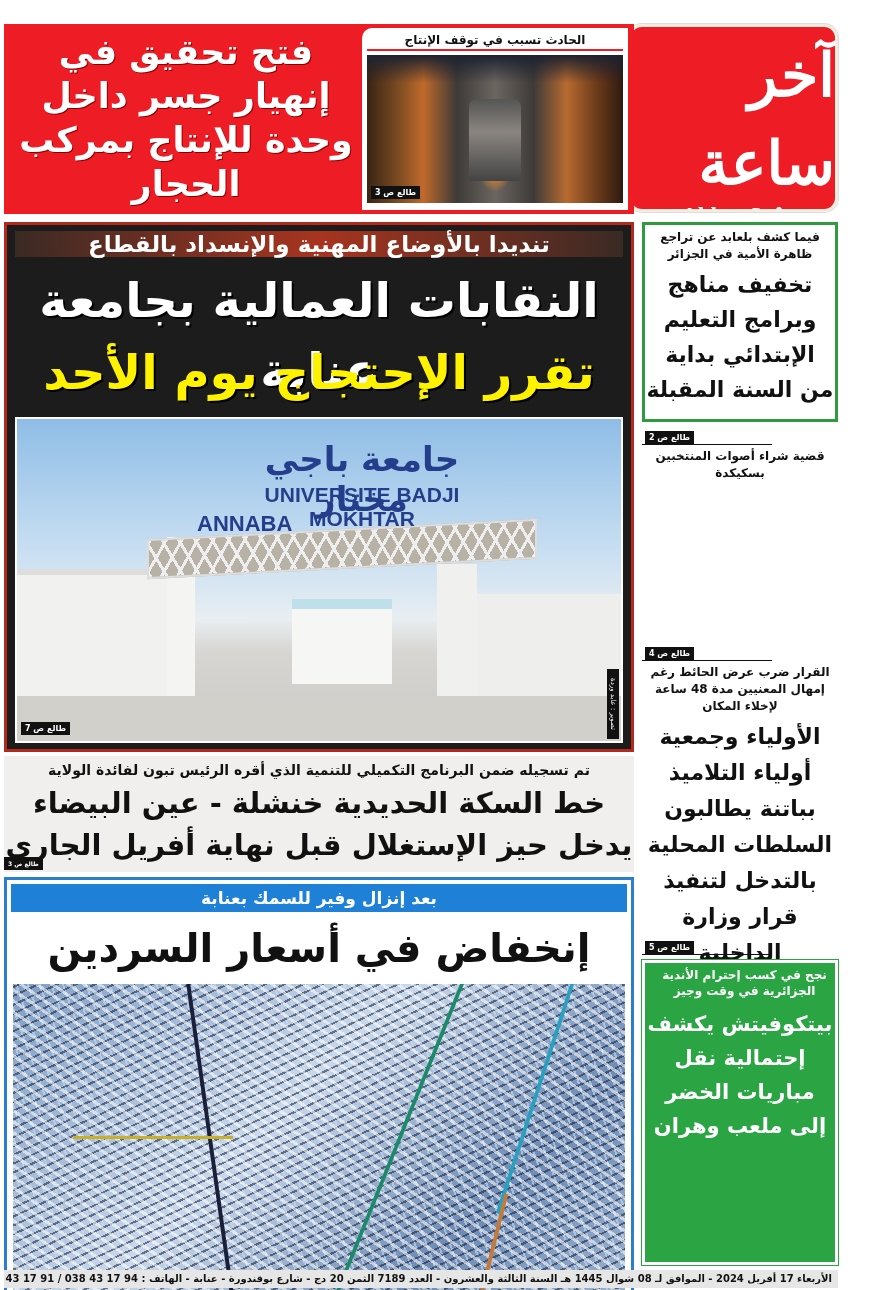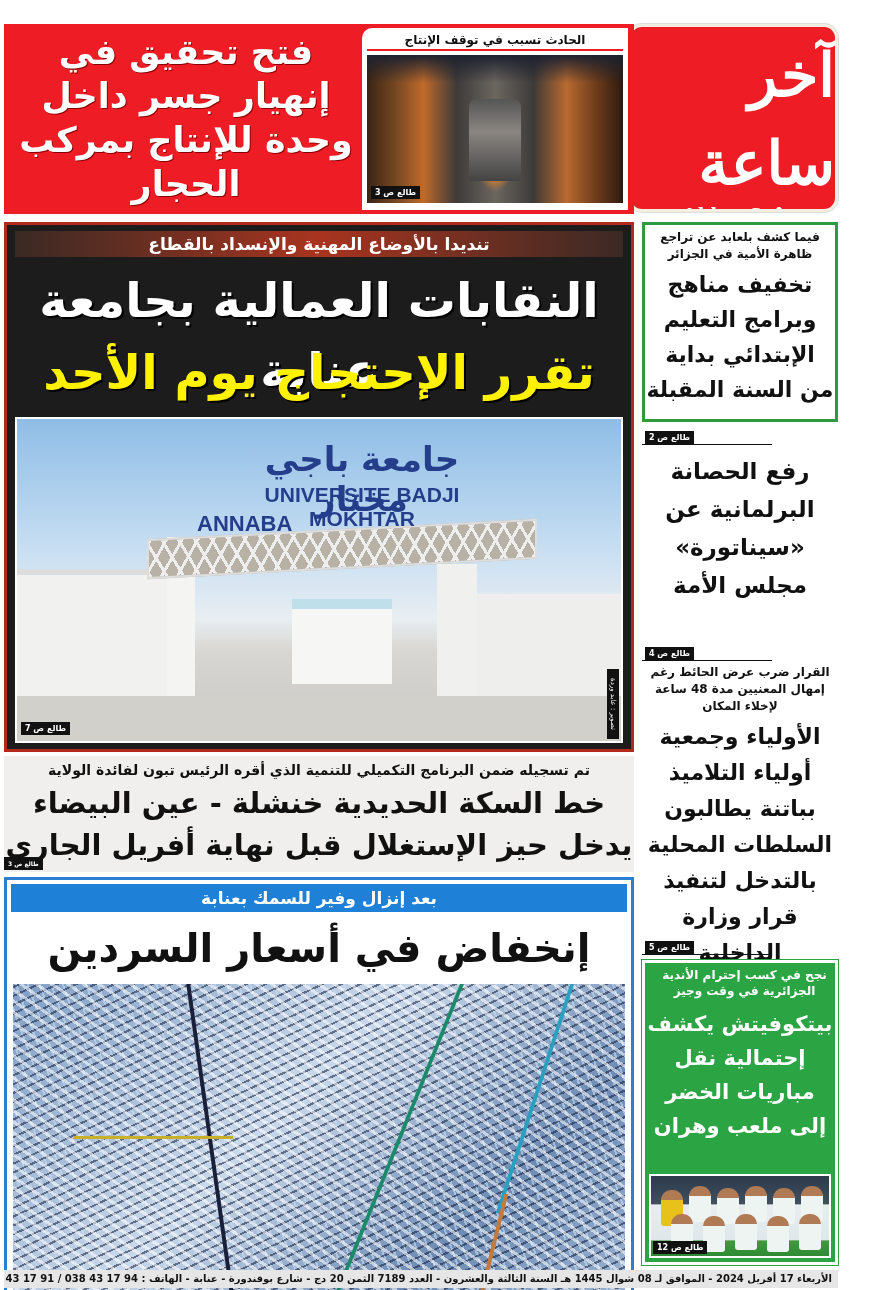--- a/index.html
+++ b/index.html
@@ -58,21 +58,21 @@
   }
 
   
   .main-story {
     left: 4px; top: 222px; width: 630px; height: 530px;
     background: #1c1c1c; border: 3px solid #b22a1e;
   }
   .main-kicker {
     position: absolute; left: 8px; right: 8px; top: 6px; height: 26px;
     background: linear-gradient(90deg, #3a2a24, #a8341f 50%, #3a2a24);
-    color: #fff; font-size: 17px; font-weight: bold; text-align: center; line-height: 26px;
+    color: #fff; font-size: 23px; font-weight: bold; text-align: center; line-height: 26px;
   }
   .main-headline-1 {
     position: absolute; left: 0; right: 0; top: 40px; text-align: center;
     color: #fff; font-weight: bold; font-size: 48px; line-height: 70px; text-shadow: 2px 2px 0 #000;
   }
   .main-headline-2 {
     position: absolute; left: 0; right: 0; top: 112px; text-align: center;
     color: #fff200; font-weight: bold; font-size: 48px; line-height: 70px; text-shadow: 2px 2px 0 #000;
   }
   .uni-photo {
@@ -227,44 +227,30 @@
 </div>
 
 <div class="abs rc-box">
   <div class="rc-kicker" style="margin-top:4px;">فيما كشف بلعابد عن تراجع ظاهرة الأمية في الجزائر</div>
   <div class="rc-headline" style="margin-top:4px;">تخفيف مناهج وبرامج التعليم الإبتدائي بداية من السنة المقبلة</div>
 </div>
 <div class="rc-rule" style="top:444px;"></div>
 <span class="page-tag" style="left:645px; top:431px;">طالع ص 2</span>
 
 <div class="abs rc-plain" style="top:448px; height:196px;">
-  <div class="rc-headline" style="font-size:23px; line-height:38px; margin-top:4px;">رفع الحصانة البرلمانية عن «سيناتورة» مجلس الأمة</div>
+  <div class="rc-kicker">قضية شراء أصوات المنتخبين بسكيكدة</div>
 </div>
 <div class="rc-rule" style="top:660px;"></div>
 <span class="page-tag" style="left:645px; top:647px;">طالع ص 4</span>
 
 <div class="abs rc-plain" style="top:664px; height:270px;">
   <div class="rc-kicker">القرار ضرب عرض الحائط رغم إمهال المعنيين مدة 48 ساعة لإخلاء المكان</div>
   <div class="rc-headline" style="font-size:22px; line-height:36px; margin-top:4px;">الأولياء وجمعية أولياء التلاميذ بباتنة يطالبون السلطات المحلية بالتدخل لتنفيذ قرار وزارة الداخلية</div>
 </div>
 <div class="rc-rule" style="top:954px;"></div>
 <span class="page-tag" style="left:645px; top:941px;">طالع ص 5</span>
 
 <div class="abs rc-green">
   <div class="rc-kicker" style="margin-top:4px;">نجح في كسب إحترام الأندية الجزائرية في وقت وجيز</div>
   <div class="rc-headline" style="margin-top:8px;">بيتكوفيتش يكشف إحتمالية نقل مباريات الخضر إلى ملعب وهران</div>
-  <div class="team-photo">
-    <div class="player" style="left:10px; top:14px; background:#e8c21a;"></div>
-    <div class="player" style="left:38px; top:10px;"></div>
-    <div class="player" style="left:66px; top:12px;"></div>
-    <div class="player" style="left:94px; top:10px;"></div>
-    <div class="player" style="left:122px; top:12px;"></div>
-    <div class="player" style="left:150px; top:10px;"></div>
-    <div class="player" style="left:20px; top:38px;"></div>
-    <div class="player" style="left:52px; top:40px;"></div>
-    <div class="player" style="left:84px; top:38px;"></div>
-    <div class="player" style="left:116px; top:40px;"></div>
-    <div class="player" style="left:148px; top:38px;"></div>
-    <span class="page-tag" style="left:2px; bottom:2px;">طالع ص 12</span>
-  </div>
 </div>
 
 <div class="abs footer">الأربعاء 17 أفريل 2024 - الموافق لـ 08 شوال 1445 هـ السنة الثالثة والعشرون - العدد 7189 الثمن 20 دج - شارع بوقندورة - عنابة - الهاتف : 94 17 43 038 / 91 17 43 038</div>
 
 </body></html>

